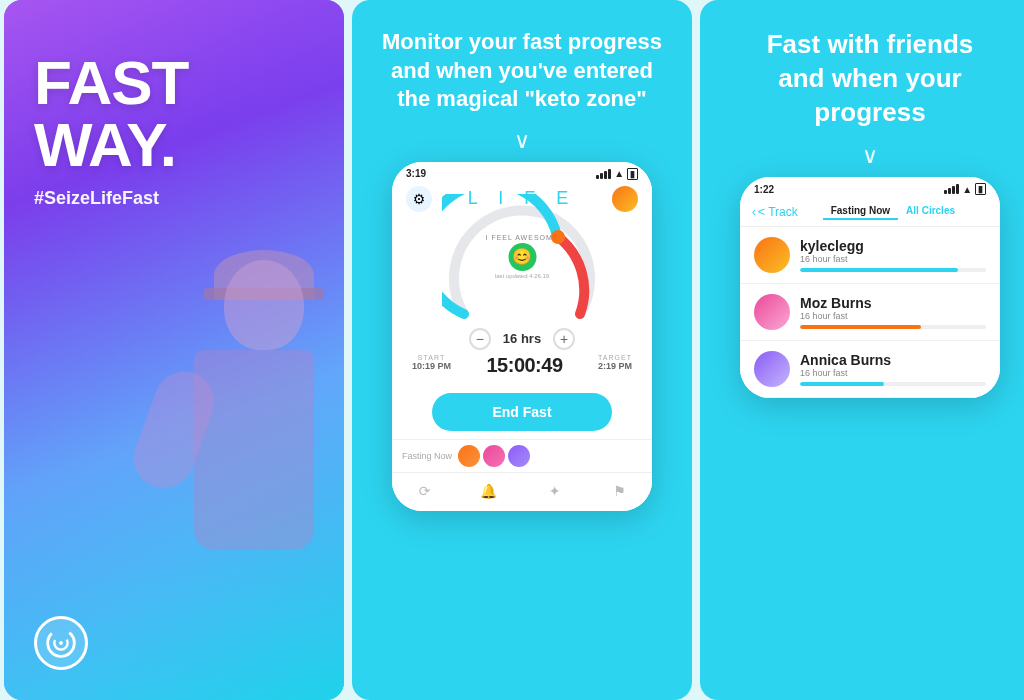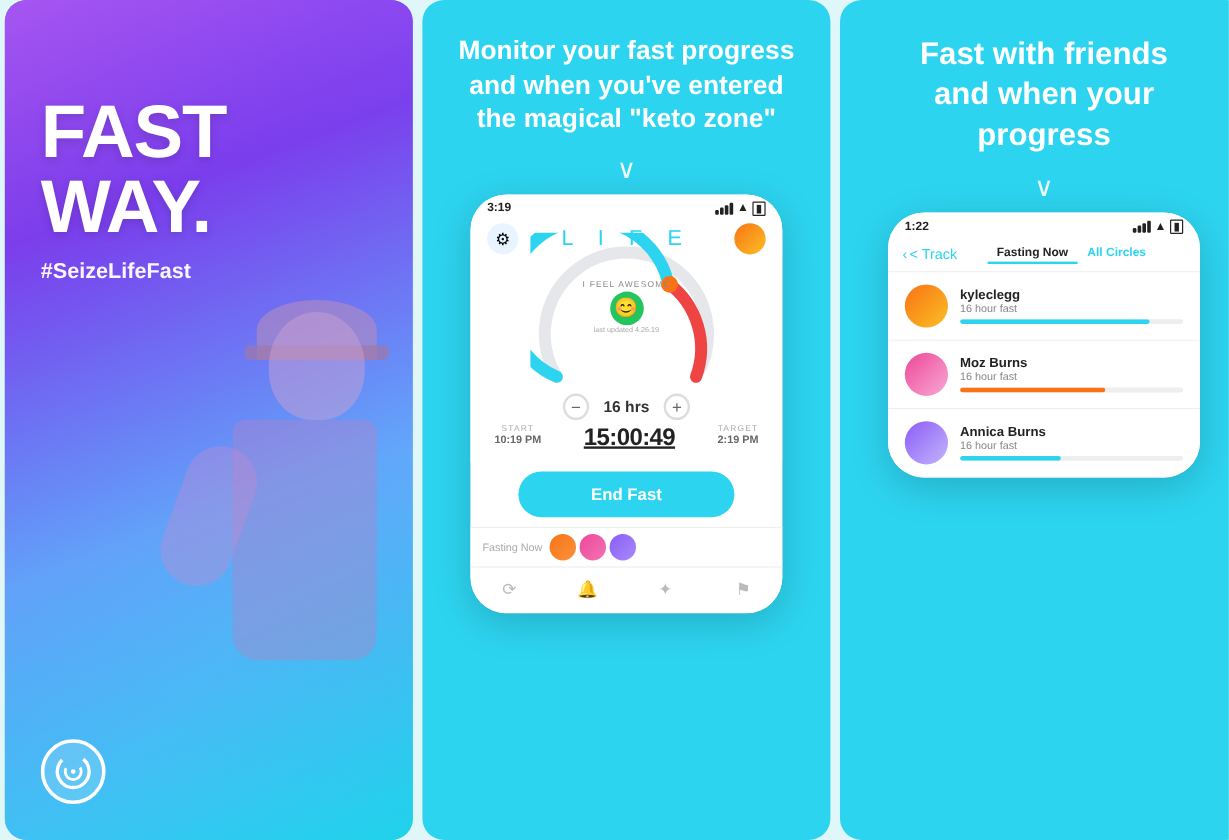--- a/index.html
+++ b/index.html
@@ -81,21 +81,21 @@
       width: 60px;
       height: 120px;
       background: rgba(190,140,210,0.4);
       border-radius: 30px;
       transform: rotate(20deg);
     }
 
     .panel-1-content {
       position: relative;
       z-index: 2;
-      padding: 80px 30px 20px;
+      padding: 52px 30px 20px;
     }
     .main-title {
       font-size: 62px;
       font-weight: 900;
       color: white;
       line-height: 1.0;
       letter-spacing: -1px;
       text-shadow: 0 2px 8px rgba(0,0,0,0.15);
     }
     .hashtag {
@@ -315,21 +315,20 @@
     .timer-time-small {
       font-size: 9px;
       color: #666;
       font-weight: 600;
     }
     .timer-main {
       font-size: 20px;
       font-weight: 700;
       color: #222;
       letter-spacing: -0.5px;
-      text-decoration: underline;
     }
 
     .end-fast-btn {
       background: #2dd4f0;
       color: white;
       border: none;
       border-radius: 25px;
       padding: 11px 60px;
       font-size: 14px;
       font-weight: 600;
@@ -478,21 +477,21 @@
       flex-shrink: 0;
     }
     .fa-1 { background: linear-gradient(135deg, #f97316, #fbbf24); }
     .fa-2 { background: linear-gradient(135deg, #ec4899, #f9a8d4); }
     .fa-3 { background: linear-gradient(135deg, #8b5cf6, #c4b5fd); }
 
     .friend-info {
       flex: 1;
     }
     .friend-name {
-      font-size: 11px;
+      font-size: 14px;
       font-weight: 600;
       color: #222;
     }
     .friend-desc {
       font-size: 9px;
       color: #888;
     }
     .friend-progress {
       height: 4px;
       background: #eee;

